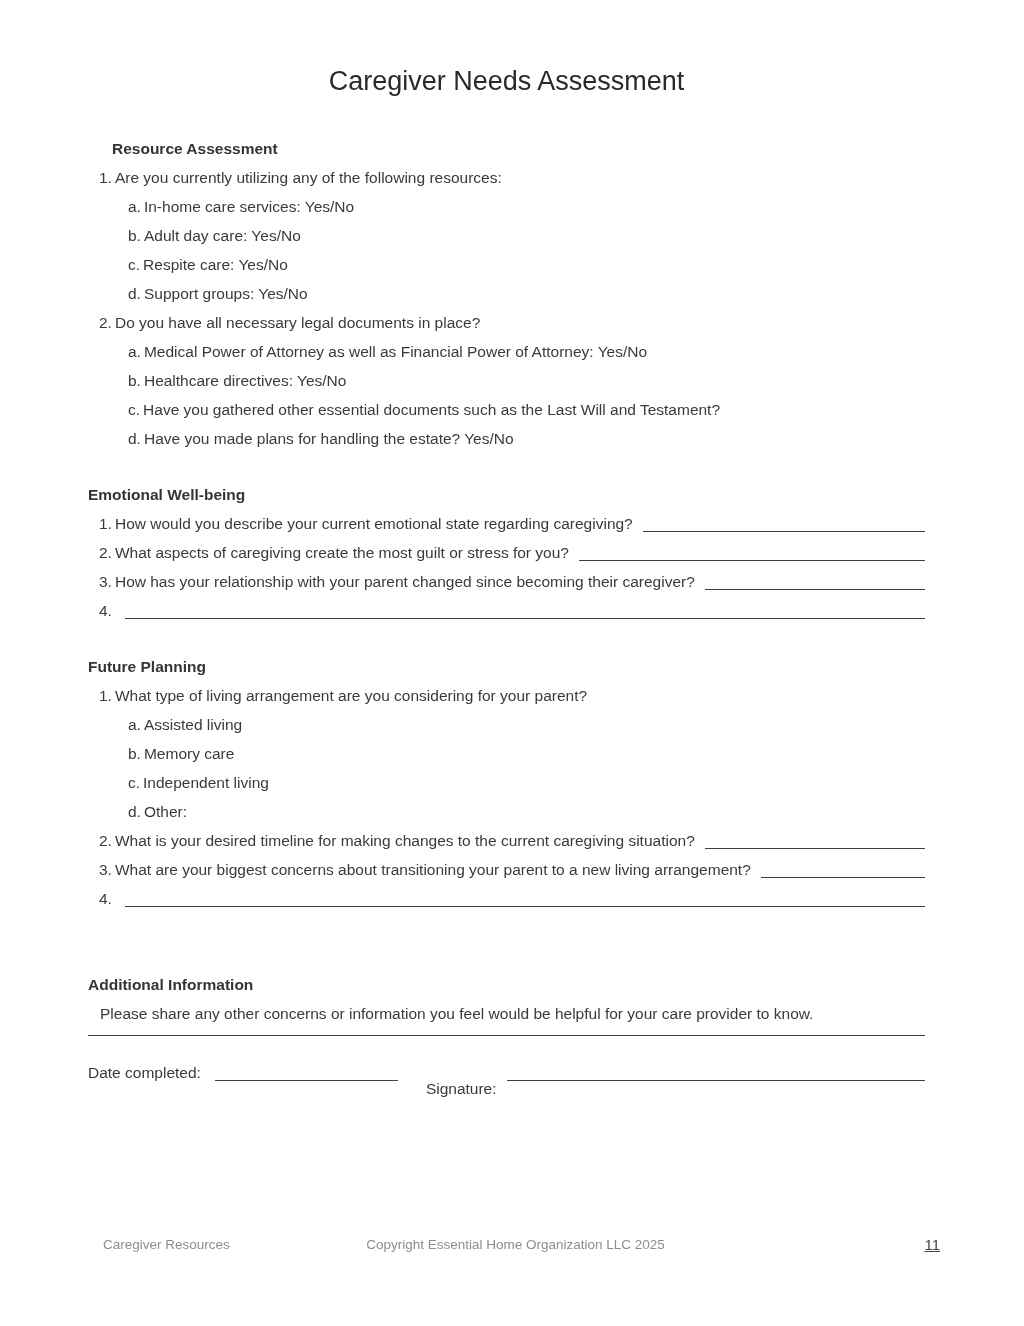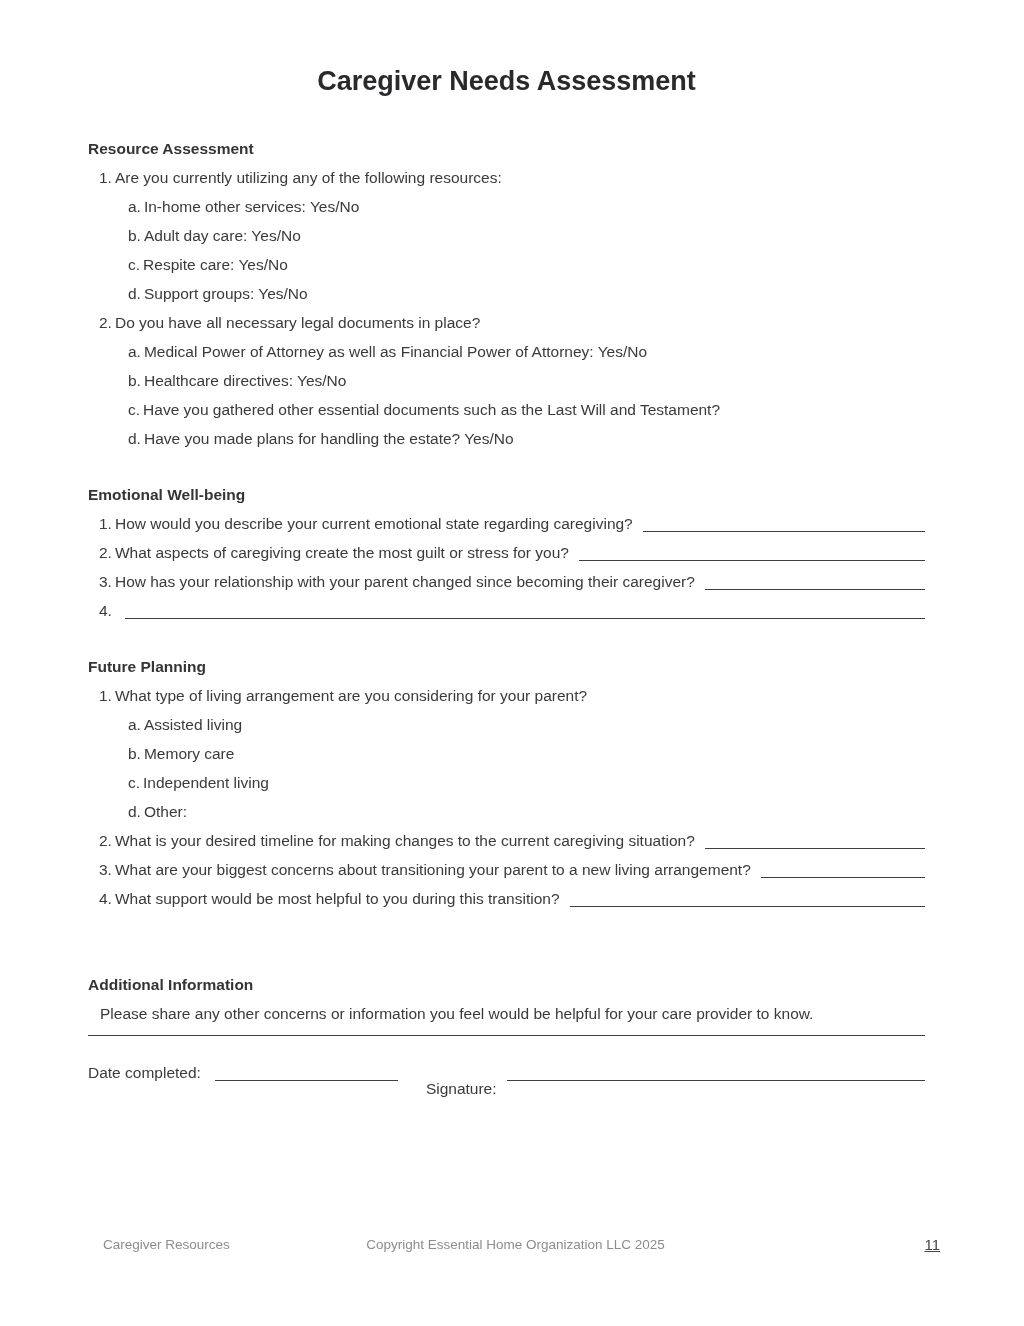--- a/index.html
+++ b/index.html
@@ -11,34 +11,34 @@
     font-family: "Liberation Sans", "DejaVu Sans", sans-serif;
     color: #3a3a3a;
     overflow: hidden;
   }
   .content {
     padding: 64px 99px 0 88px;
   }
   .doc-title {
     text-align: center;
     font-size: 27px;
-    font-weight: 700;
+    font-weight: 400;
     color: #282a2e;
     line-height: 34px;
     margin-bottom: 36px;
   }
   .section-heading {
     font-size: 15.5px;
     font-weight: 700;
     color: #333436;
     height: 29px;
     display: flex;
     align-items: center;
   }
-  .sec-gap-1 { margin-top: 0; }
+  .sec-gap-1 { margin-top: 0; margin-left: 24px; }
   .sec-gap   { margin-top: 27px; }
   .sec-gap-lg{ margin-top: 57px; }
   .row {
     display: flex;
     align-items: center;
     height: 29px;
     font-size: 15.5px;
     color: #3a3a3a;
     white-space: nowrap;
   }
@@ -120,21 +120,21 @@
   <div class="doc-title">Caregiver Needs Assessment</div>
 
   <div class="section-heading sec-gap-1">Resource Assessment</div>
 
   <div class="row l1">
     <span class="marker">1.</span>
     <span>Are you currently utilizing any of the following resources:</span>
   </div>
   <div class="row l2">
     <span class="marker">a.</span>
-    <span>In-home other services: Yes/No</span>
+    <span>In-home care services: Yes/No</span>
   </div>
   <div class="row l2">
     <span class="marker">b.</span>
     <span>Adult day care: Yes/No</span>
   </div>
   <div class="row l2">
     <span class="marker">c.</span>
     <span>Respite care: Yes/No</span>
   </div>
   <div class="row l2">
@@ -212,21 +212,20 @@
     <span>What is your desired timeline for making changes to the current caregiving situation?</span>
     <span class="fill-line"></span>
   </div>
   <div class="row l1">
     <span class="marker">3.</span>
     <span>What are your biggest concerns about transitioning your parent to a new living arrangement?</span>
     <span class="fill-line"></span>
   </div>
   <div class="row l1">
     <span class="marker">4.</span>
-    <span>What support would be most helpful to you during this transition?</span>
     <span class="fill-line"></span>
   </div>
 
   <div class="section-heading sec-gap-lg">Additional Information</div>
   <div class="para">Please share any other concerns or information you feel would be helpful for your care provider to know.</div>
   <div class="hr-line"></div>
 
   <div class="signoff-row">
     <span>Date completed:</span>
     <span class="date-line"></span>

